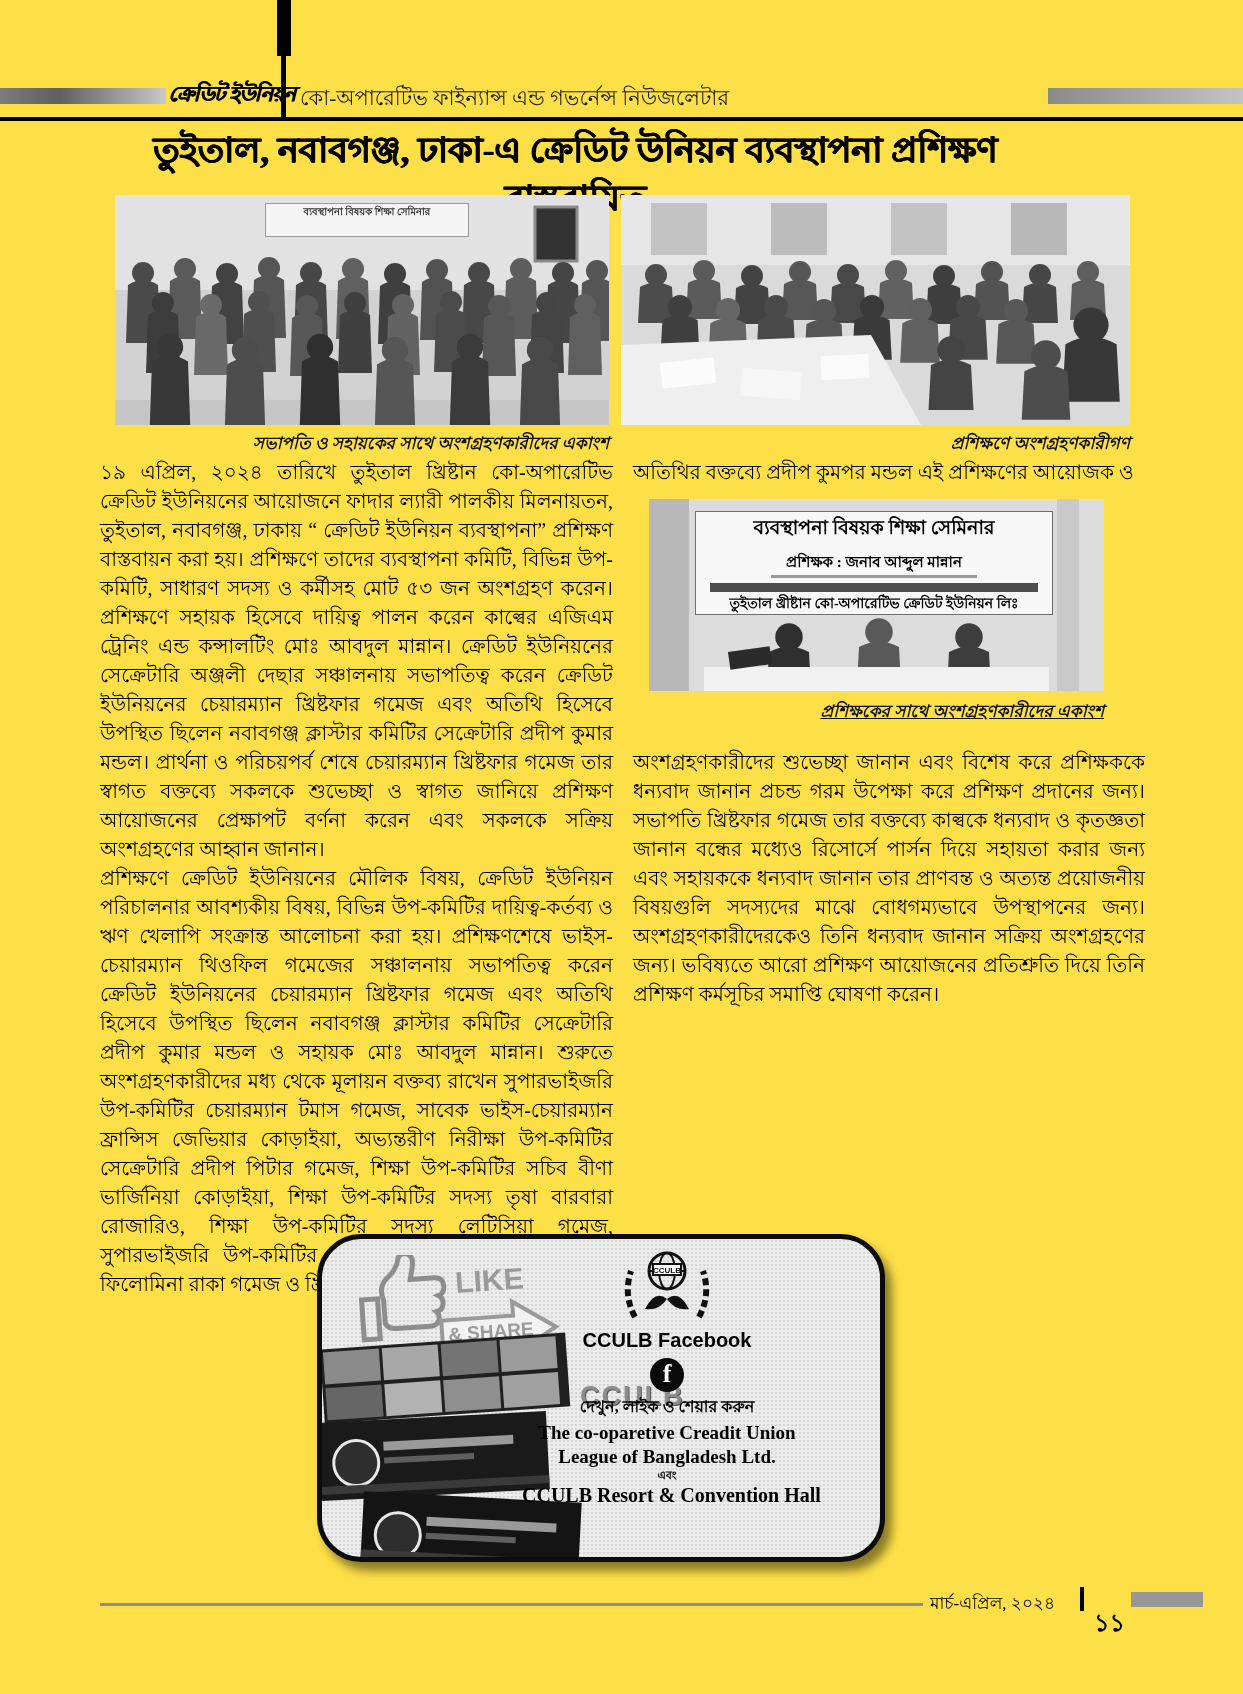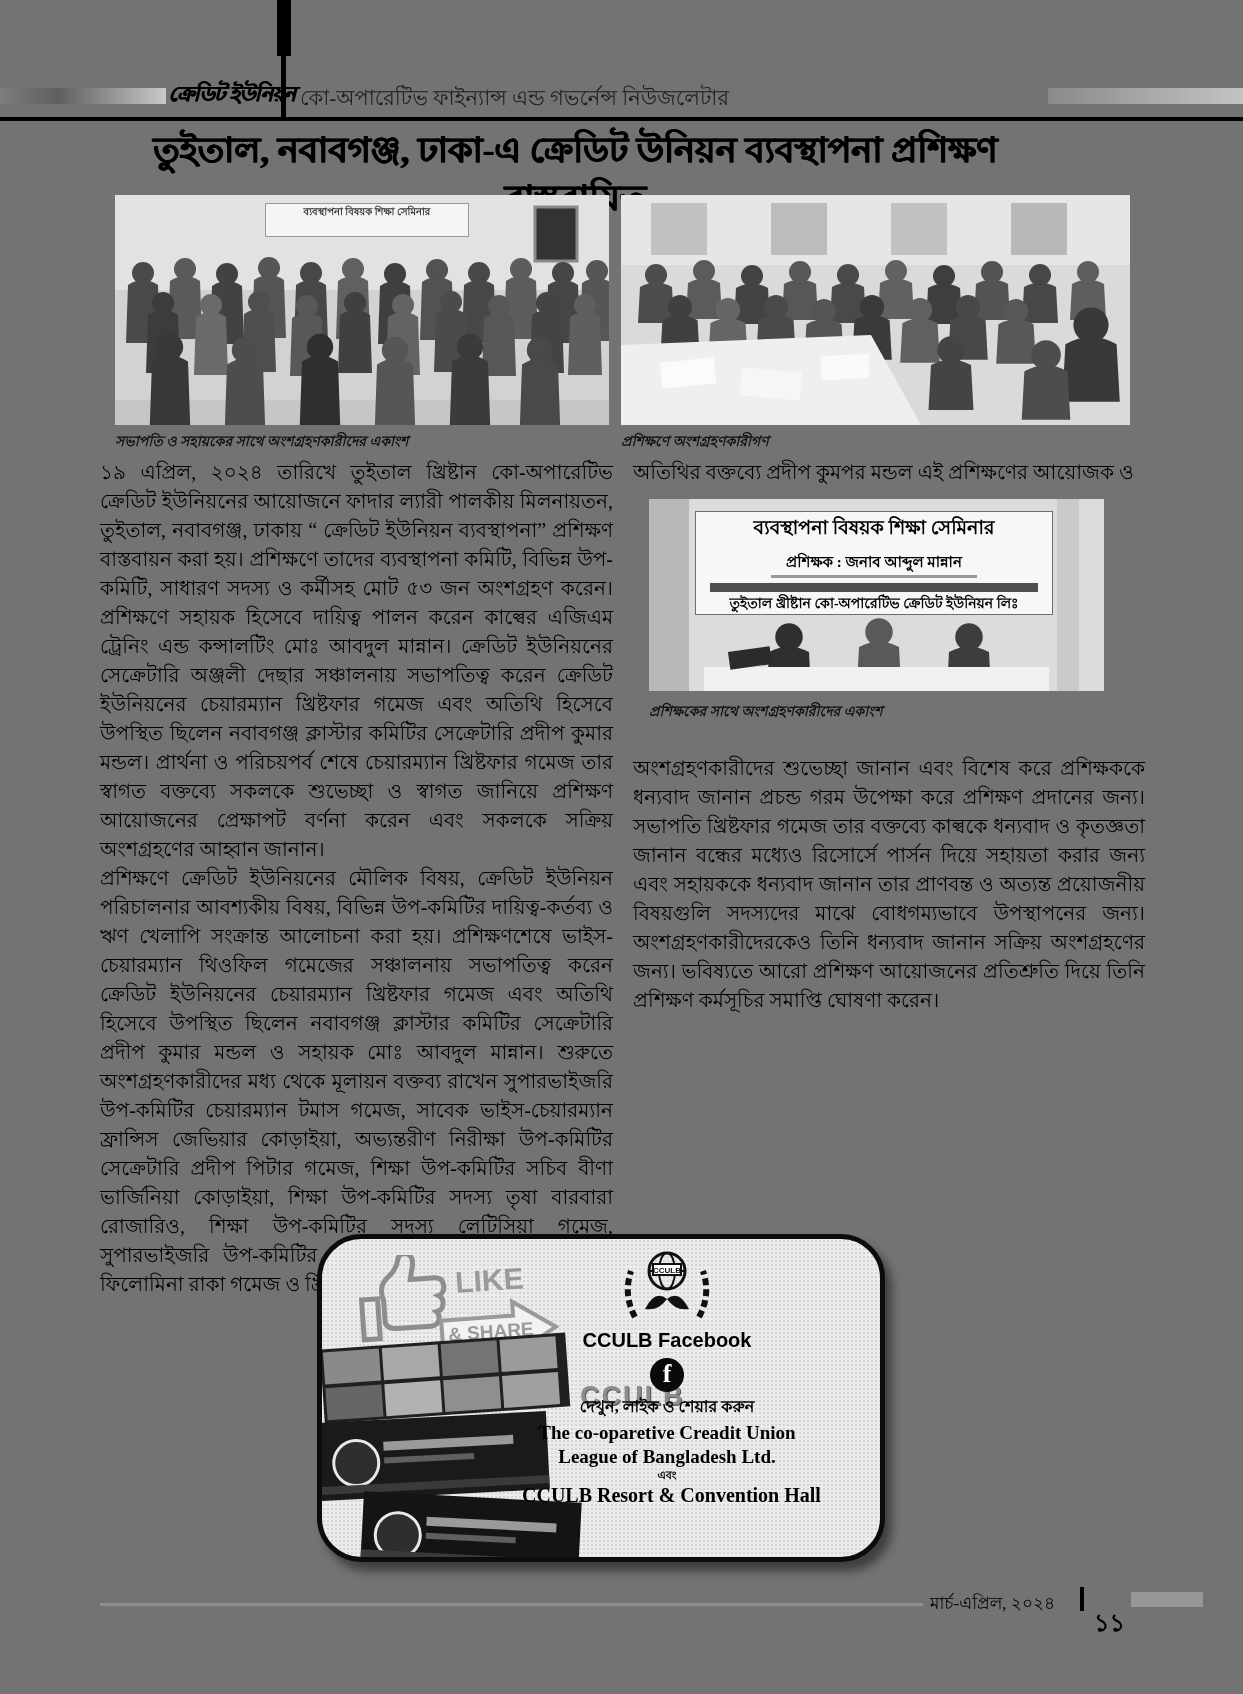--- a/index.html
+++ b/index.html
@@ -1,16 +1,16 @@
 <!DOCTYPE html>
 <html><head>
 <meta charset="utf-8">
 <style>
   html,body{margin:0;padding:0;background:#fff;}
-  #page{position:relative;width:1243px;height:1694px;background:#737373;
+  #page{position:relative;width:1243px;height:1694px;background:#fde047;
         font-family:"Liberation Serif",serif;color:#000;overflow:hidden;}
   .abs{position:absolute;}
 
   
   .top-bar-thick{left:277px;top:0;width:14px;height:56px;background:#000;}
   .top-bar-thin{left:281px;top:56px;width:5px;height:62px;background:#000;}
   .gray-band-left{left:0;top:88px;width:166px;height:16px;
       background:linear-gradient(to right,#7d7d7d,#5f5f5f 35%,#c9c9c9);}
   .gray-band-right{left:1048px;top:88px;width:195px;height:16px;
       background:linear-gradient(to left,#c4c4c4,#8a8a8a);}
@@ -24,21 +24,21 @@
   
   .headline{left:103px;top:127px;width:945px;text-align:center;
       font-size:35px;line-height:48px;font-weight:bold;
       text-shadow:0.6px 0 #000, -0.6px 0 #000;}
 
   
   .photo{background:#d6d6d6;overflow:hidden;}
   .photo svg{display:block;}
   .photo-top-left{left:115px;top:195px;width:494px;height:230px;}
   .photo-top-right{left:621px;top:195px;width:509px;height:230px;}
-  .caption{font-size:14px;font-style:italic;text-align:left;font-weight:bold;color:#111;}
+  .caption{font-size:17px;font-style:italic;text-align:right;font-weight:bold;color:#111;}
   .caption-left{left:115px;top:430px;width:494px;}
   .caption-right{left:621px;top:430px;width:509px;}
   .photo-banner-small{position:absolute;left:150px;top:8px;width:202px;height:32px;
       background:#f4f4f4;border:1px solid #9a9a9a;font-size:10px;line-height:15px;
       text-align:center;color:#3a3a3a;overflow:hidden;font-weight:bold;}
 
   
   .col{font-size:20px;line-height:29px;text-align:justify;}
   .col p{margin:0;}
   .col-left{left:100px;top:458px;width:513px;}
@@ -47,21 +47,21 @@
   .photo-mid{position:relative;width:455px;height:192px;margin:12px 0 6px 16px;
       background:#dcdcdc;overflow:hidden;}
   .photo-mid svg{position:absolute;left:0;top:0;}
   .mid-banner{position:absolute;left:46px;top:12px;width:356px;height:102px;
       background:#f7f7f7;border:1px solid #6e6e6e;text-align:center;overflow:hidden;}
   .mid-banner .b1{font-size:19px;font-weight:bold;margin-top:4px;line-height:24px;}
   .mid-banner .b2{font-size:15px;font-weight:bold;line-height:20px;margin-top:12px;}
   .mid-banner .bar{height:3px;background:#9a9a9a;width:58%;margin:3px auto 0;}
   .mid-banner .dark{height:9px;background:#4e4e4e;width:92%;margin:5px auto 3px;}
   .mid-banner .b3{font-size:14px;font-weight:bold;line-height:18px;}
-  .caption-mid{width:455px;margin-left:16px;margin-bottom:28px;}
+  .caption-mid{width:455px;margin-left:16px;margin-bottom:22px;text-decoration:underline;}
 
   
   .adbox{left:317px;top:1234px;width:558px;height:318px;background:#ececec;
       border:5px solid #0c0c0c;border-radius:44px;overflow:hidden;
       box-shadow:7px 9px 10px rgba(0,0,0,0.45);
       background-image:radial-gradient(#d4d4d4 1px,transparent 1px);background-size:4px 4px;}
   .like-wrap{position:absolute;left:22px;top:16px;width:235px;height:105px;}
   .collage{position:absolute;left:-6px;top:96px;width:255px;height:230px;}
   .tiles{position:absolute;left:6px;top:6px;width:246px;height:74px;transform:rotate(-4deg);
       background:#202020;display:flex;flex-wrap:wrap;gap:3px;padding:3px;box-sizing:border-box;}

